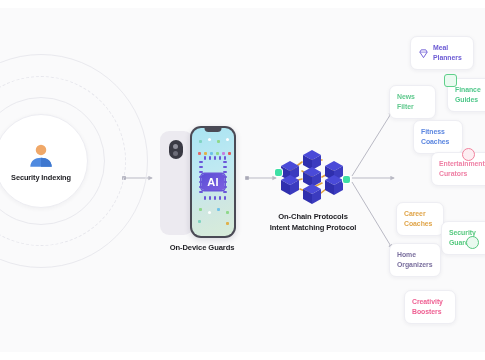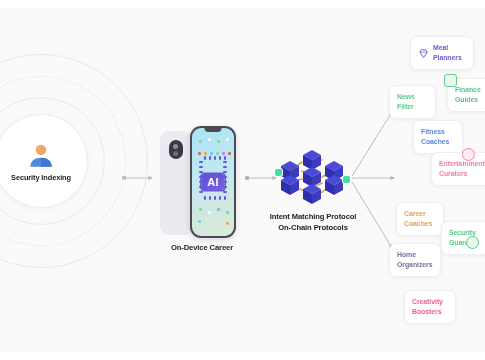--- a/index.html
+++ b/index.html
@@ -338,21 +338,21 @@
         <div class="pin" style="left:17px;top:68px;width:1.6px;height:4px;"></div>
         <div class="pin" style="left:22px;top:68px;width:1.6px;height:4px;"></div>
         <div class="pin" style="left:27px;top:68px;width:1.6px;height:4px;"></div>
         <div class="pin" style="left:32px;top:68px;width:1.6px;height:4px;"></div>
 
         <div class="chip">
           <span>AI</span>
         </div>
       </div>
     </div>
-    <div class="caption phone-cap">On-Device Career</div>
+    <div class="caption phone-cap">On-Device Guards</div>
   </div>
 
   <div class="chain-group">
     <svg width="72" height="62" viewBox="0 0 72 62">
       <g stroke="#e0a23c" stroke-width="1.6" stroke-linecap="round">
         <line x1="13" y1="26" x2="25" y2="17"></line>
         <line x1="33" y1="15" x2="45" y2="15"></line>
         <line x1="25" y1="26" x2="36" y2="32"></line>
         <line x1="45" y1="32" x2="56" y2="26"></line>
         <line x1="13" y1="37" x2="25" y2="34"></line>
@@ -396,22 +396,22 @@
           <path d="M0,5 L9,0 L18,5 L9,10 Z" fill="#4a4ad8"></path>
           <path d="M0,5 L9,10 L9,20 L0,15 Z" fill="#2f2fae"></path>
           <path d="M18,5 L9,10 L9,20 L18,15 Z" fill="#3b3bbf"></path>
         </g>
       </g>
     </svg>
     <div class="endpoint" style="left:-2px;top:24px;"></div>
     <div class="endpoint" style="left:66px;top:31px;"></div>
 
     <div class="caption chain-cap">
+      <div>On-Chain Protocols</div>
       <div>Intent Matching Protocol</div>
-      <div>On-Chain Protocols</div>
     </div>
   </div>
 
   <div class="card" style="left:410px;top:36px;width:64px;">
     <span class="cico">
       <svg viewBox="0 0 24 24" width="11" height="11">
         <path d="M4 9 L12 21 L20 9 L17 4 H7 Z" fill="none" stroke="#6c5bd4" stroke-width="2" stroke-linejoin="round"></path>
         <path d="M4 9 H20" stroke="#6c5bd4" stroke-width="1.6"></path>
       </svg>
     </span>

